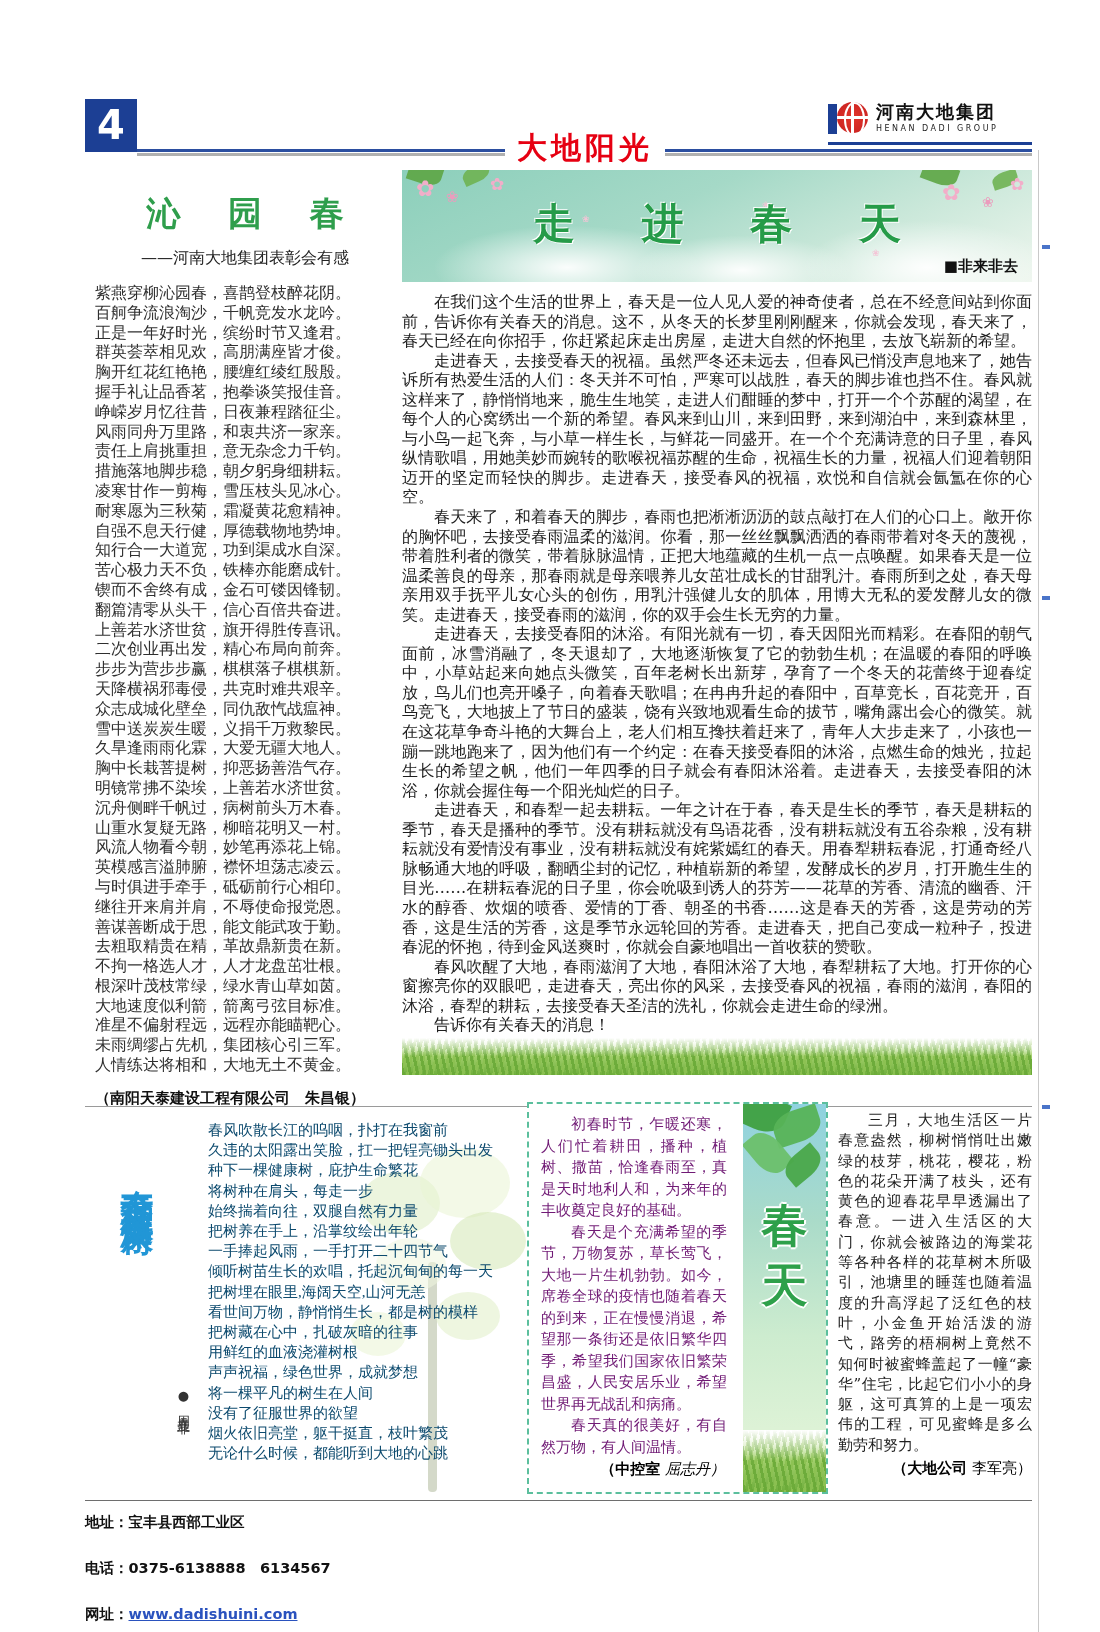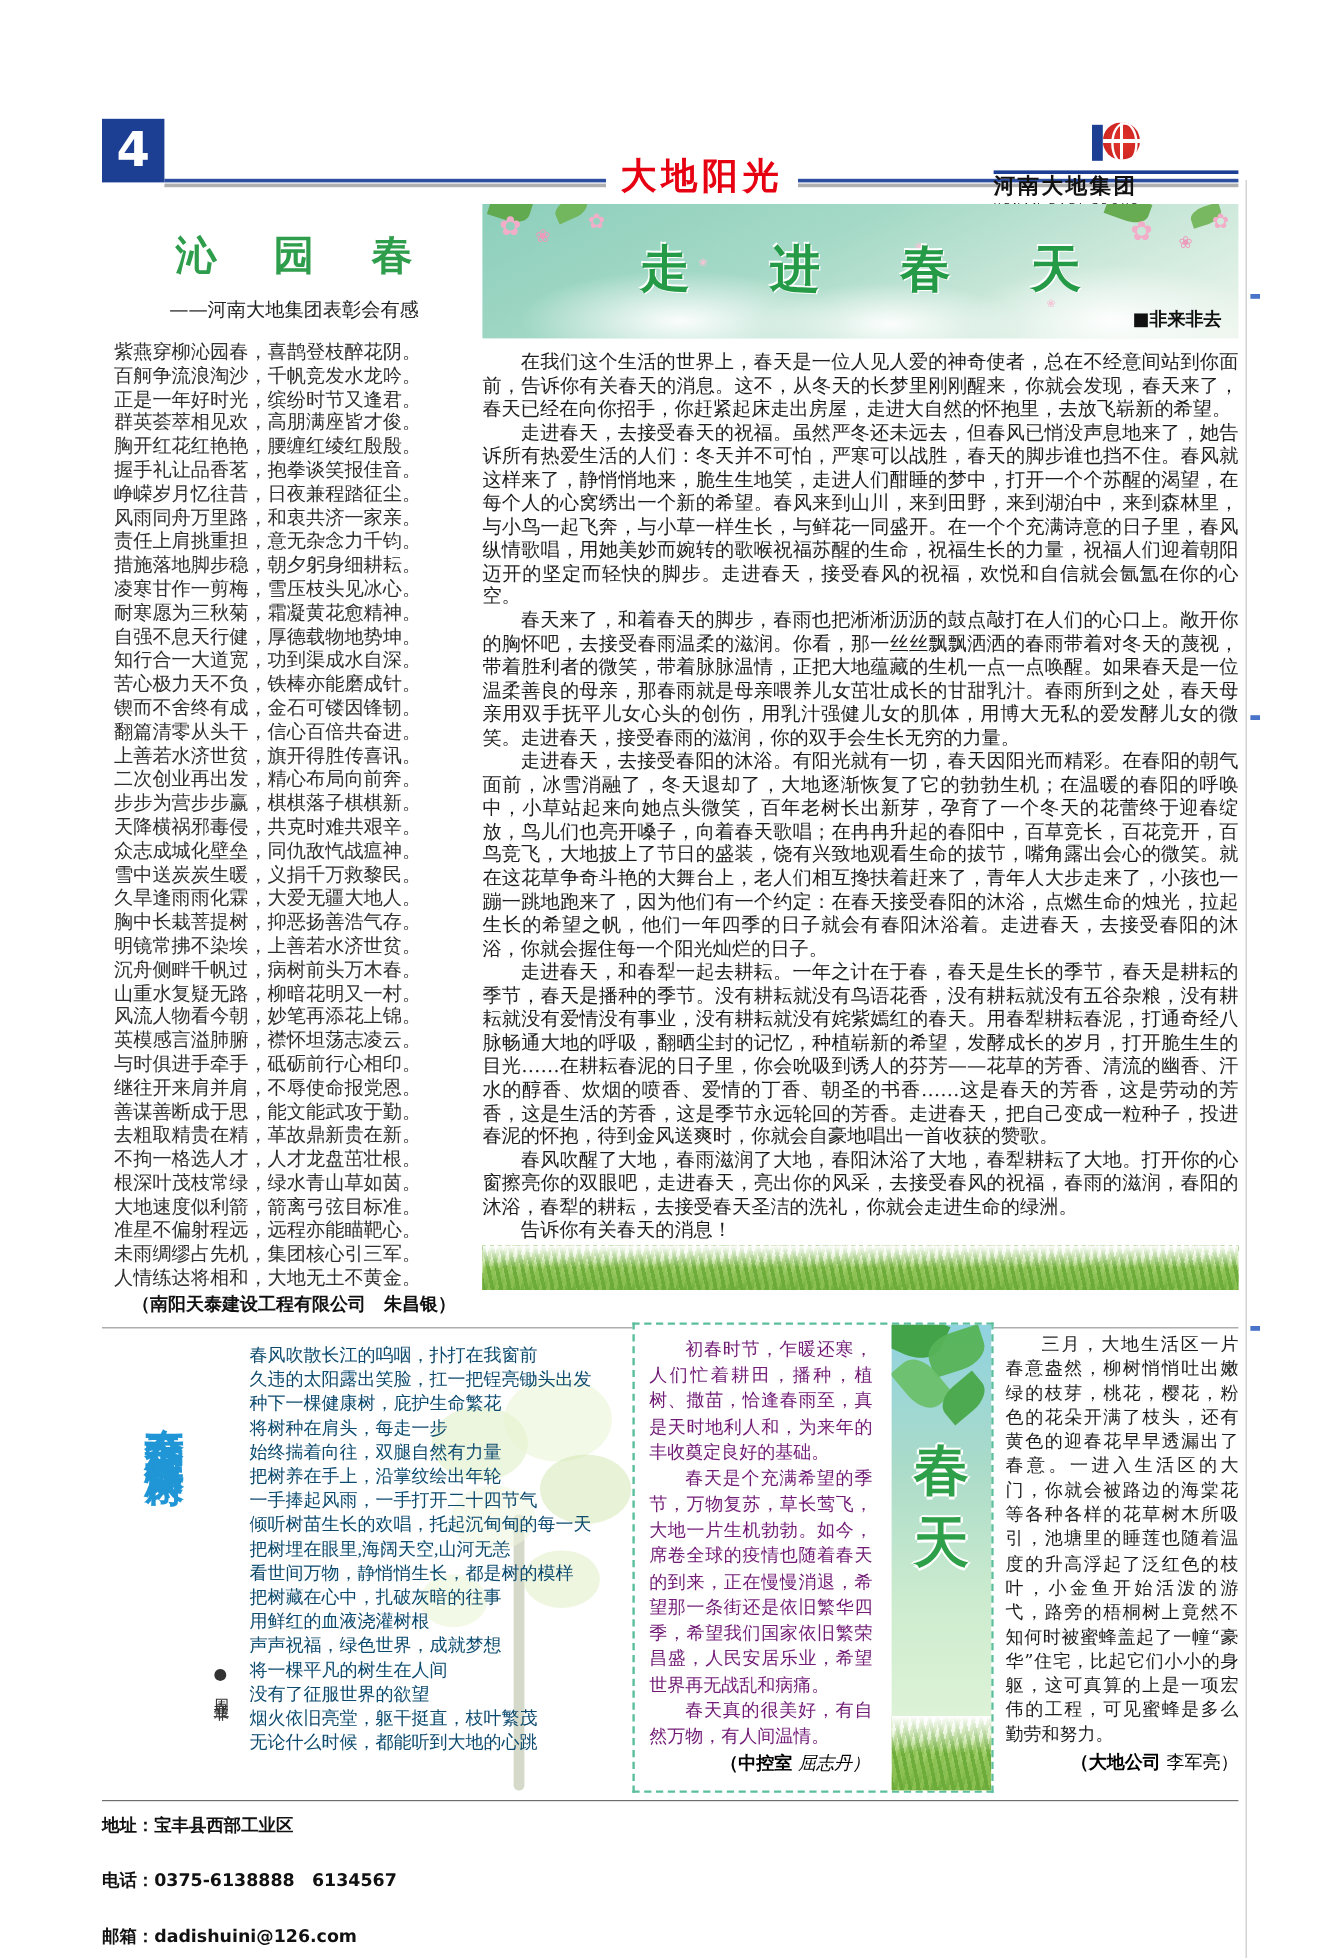--- a/index.html
+++ b/index.html
@@ -9,42 +9,42 @@
   
   .pagenum { position:absolute; left:85px; top:99px; width:52px; height:53px; background:#1c3f94;
              color:#fff; font:bold 40px/53px "DejaVu Sans","Liberation Sans",sans-serif; text-align:center; }
   .rule { position:absolute; height:7px; }
   .rule .b { height:3px; background:#2b4ea0; }
   .rule .g { height:3px; background:#b0b0b0; margin-top:1px; }
   .rule-left  { left:137px; top:149px; width:368px; }
   .rule-right { left:665px; top:149px; width:367px; }
   .masthead { position:absolute; left:505px; top:130px; width:160px; text-align:center;
               color:#e60012; font:bold 30px/36px "DejaVu Sans","Liberation Sans",sans-serif; letter-spacing:4px; }
-  .logo { position:absolute; left:828px; top:101px; display:flex; align-items:flex-end; gap:8px;flex-direction:column; }
+  .logo { position:absolute; left:828px; top:101px; display:flex; align-items:flex-start; gap:8px; }
   .globe { position:relative; width:40px; height:36px; }
   .globe .bar { position:absolute; left:0; top:3px; width:9px; height:30px; background:#1c3f94; }
   .globe .ball { position:absolute; right:0; top:1px; width:31px; height:31px; border-radius:50%;
       background:
         linear-gradient(to right, transparent 45%, #fff 45% 55%, transparent 55%),
         linear-gradient(to bottom, transparent 45%, #fff 45% 55%, transparent 55%),
         radial-gradient(circle,#e3362b 0%,#c62020 100%); }
   .globe .ball::before { content:""; position:absolute; left:22%; top:0; width:56%; height:100%;
       border:2px solid #fff; border-radius:50%; }
   .logotext { display:flex; flex-direction:column; }
   .logotext .cn { font:bold 18px/22px "DejaVu Sans","Liberation Sans",sans-serif; color:#111; letter-spacing:2px; }
   .logotext .en { font:8px/11px "DejaVu Sans","Liberation Sans",sans-serif; color:#222; letter-spacing:2.5px; }
   .logo-underline { position:absolute; left:828px; top:142px; width:204px; height:3px; background:#1c3f94; }
 
   
   .poem1 { position:absolute; left:95px; top:190px; width:300px; }
   .poem1 .title { text-align:center; color:#2f9e4c; font:bold 34px/46px "DejaVu Serif",serif; letter-spacing:18px; text-indent:18px; }
   .poem1 .subtitle { margin-top:12px; text-align:center; font-size:16px; color:#222; }
   .poem1 .lines { margin-top:14px; }
   .pline { font-size:16px; line-height:19.8px; color:#2f2f2f; white-space:nowrap; }
-  .poem1 .attr { margin-top:3px; font-weight:bold; font-size:15px; color:#111;text-align:center; }
+  .poem1 .attr { margin-top:14px; font-weight:bold; font-size:15px; color:#111; }
 
   
   .banner { position:absolute; left:402px; top:170px; width:630px; height:112px; overflow:hidden;
             background:linear-gradient(155deg,#8ccfbb 0%,#a5d9c7 40%,#cbe8da 70%,#eef6ee 100%); }
   .cloud { position:absolute; border-radius:50%;
            background:radial-gradient(ellipse at center, rgba(255,255,255,.95) 0%, rgba(255,255,255,0) 70%); }
   .banner-title { position:relative; margin-top:30px; text-align:center; color:#259b48;
            font:bold 42px/48px "DejaVu Sans","Liberation Sans",sans-serif; letter-spacing:26px; text-indent:26px;
            text-shadow:1px 1px 0 #fff,-1px -1px 0 #fff; }
   .blossom { position:absolute; color:#f2aec9; }
@@ -288,20 +288,21 @@
       <span class="org">（大地公司</span>
       <span>李军亮）</span>
     </div>
   </div>
 
   <div class="footer">
     <div class="fline"></div>
     <div class="frow">
       <span><span>地址：</span><span>宝丰县西部工业区</span></span>
       <span><span>电话：</span><span>0375-6138888　6134567</span></span>
+      <span><span>网址：</span><a>www.dadishuini.com</a></span>
       <span><span>邮箱：</span><span>dadishuini@126.com</span></span>
       <span><span>校对：</span><span>李鹏飞</span></span>
     </div>
   </div>
 
   <div class="edge-line"></div>
   <div class="edge-tick" style="top:245px;"></div>
   <div class="edge-tick" style="top:596px;"></div>
   <div class="edge-tick" style="top:1105px;"></div>
 

